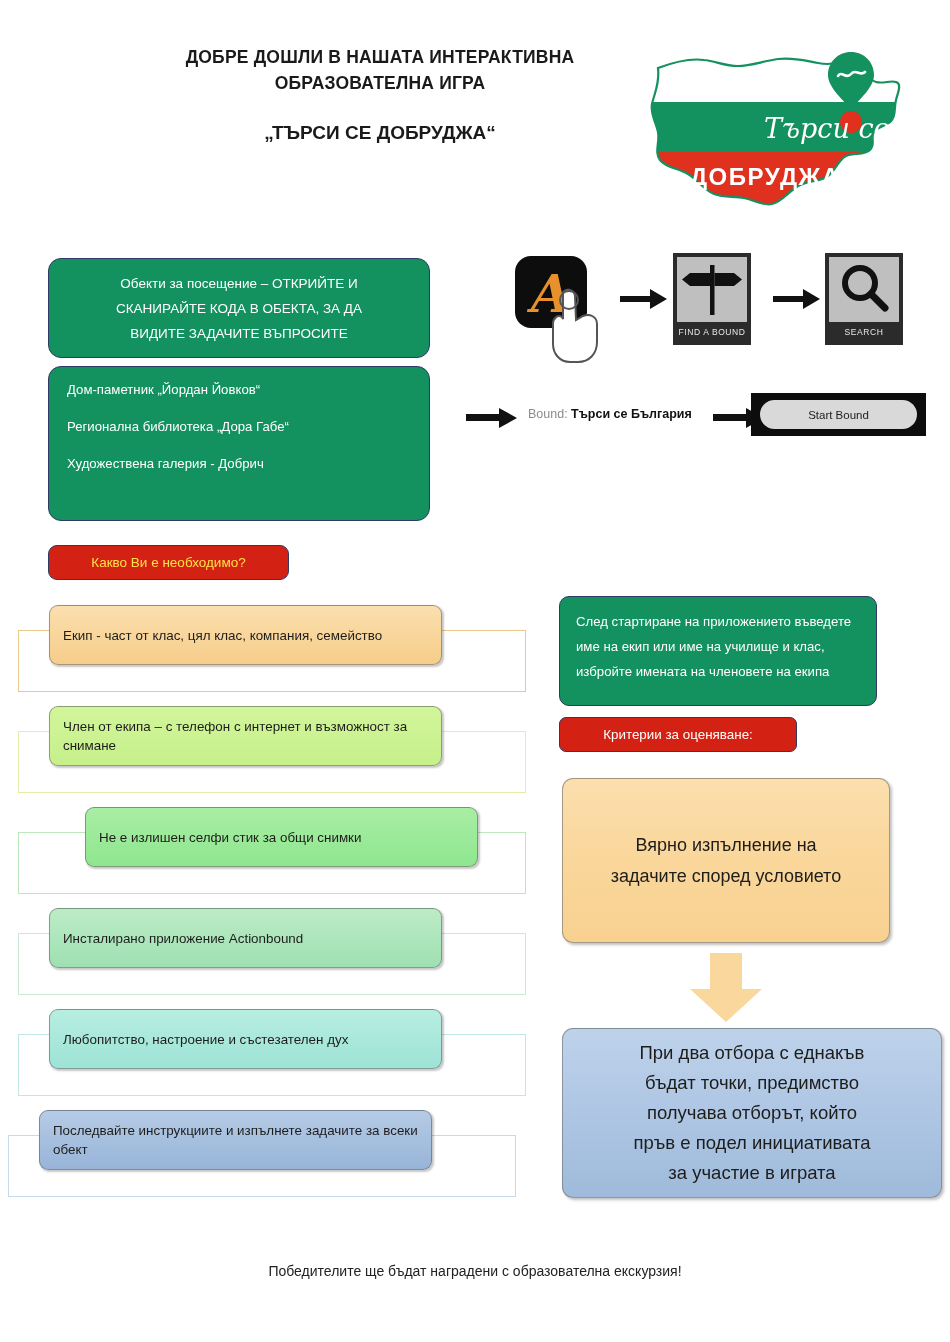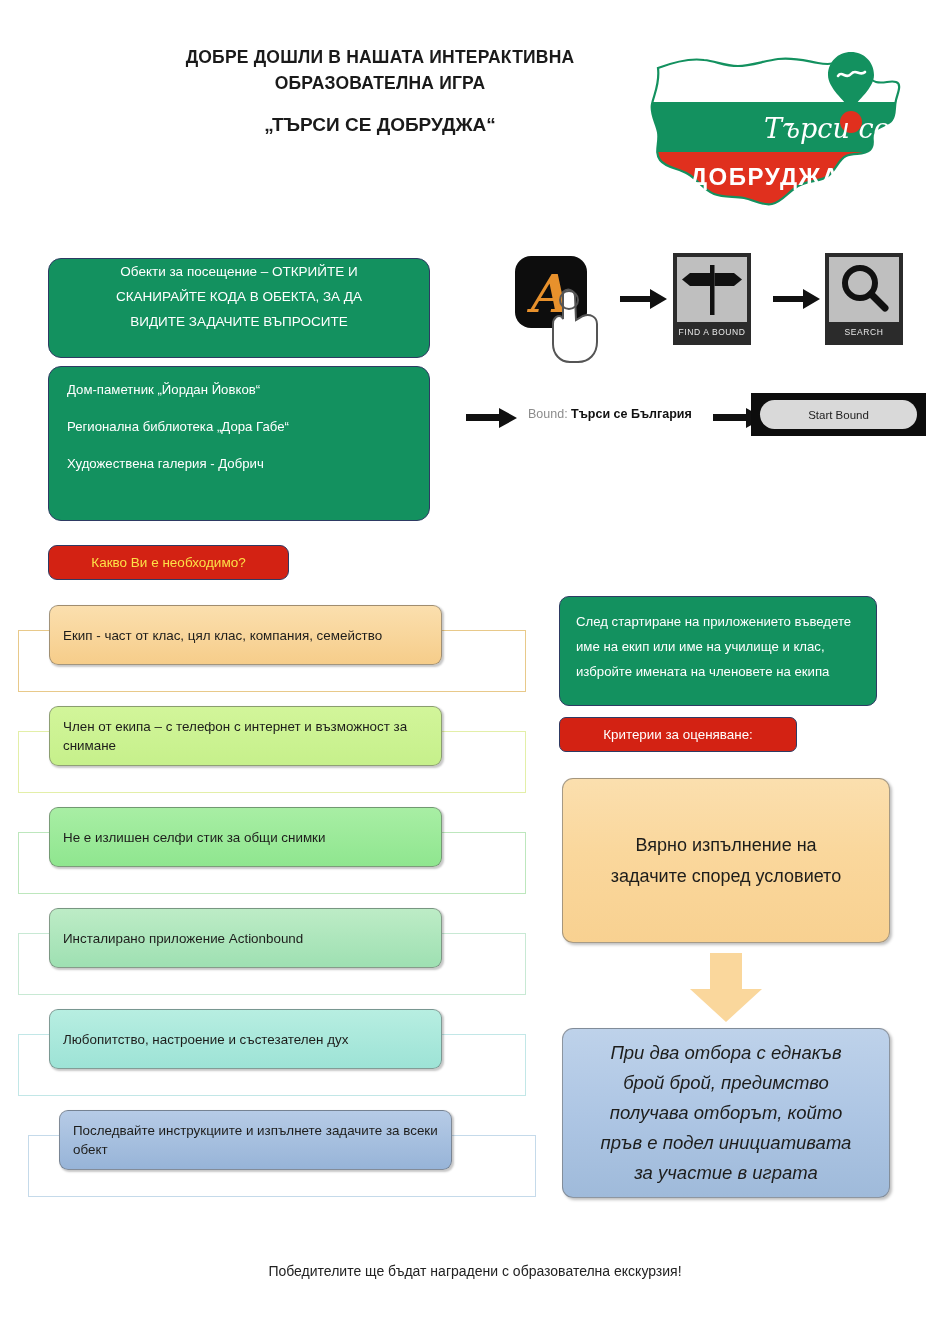--- a/index.html
+++ b/index.html
@@ -12,32 +12,32 @@
     overflow:hidden;
   }
   .page{position:relative;width:950px;height:1342px;}
 
   
   .title-block{position:absolute;left:120px;top:44px;width:520px;text-align:center;}
   .title-line{
     font-size:17.5px;font-weight:bold;letter-spacing:.2px;line-height:26px;color:#1a1a1a;
   }
   .title-sub{
-    margin-top:16px;font-size:19px;font-weight:bold;line-height:26px;color:#1a1a1a;
+    margin-top:24px;font-size:19px;font-weight:bold;line-height:26px;color:#1a1a1a;
   }
 
   
   .logo{position:absolute;left:646px;top:30px;width:280px;height:195px;}
   .logo svg{display:block;}
 
   
   .card{position:absolute;box-sizing:border-box;display:flex;align-items:center;}
   .card-green{
     background:#13915f;border:1.4px solid #2e3a63;border-radius:13px;
-    color:#ffffff;text-align:center;
+    color:#ffffff;justify-content:center;text-align:center;
     font-size:13.5px;line-height:25px;
   }
   .card-red{
     background:#d32213;border:1.4px solid #2e3a63;border-radius:9px;
     color:#fde047;justify-content:center;text-align:center;
     font-size:13.5px;
   }
 
   
   .venues{
@@ -78,26 +78,26 @@
   .criteria-orange{
     position:absolute;left:562px;top:778px;width:328px;height:165px;
     background:linear-gradient(180deg,#fbdfae 0%,#fad79c 45%,#f8d191 100%);
     border:1px solid rgba(110,110,110,.6);border-radius:11px;
     box-shadow:2px 2px 3px rgba(0,0,0,.25);
     box-sizing:border-box;display:flex;align-items:center;justify-content:center;
     text-align:center;font-size:18px;line-height:31px;color:#1d1d1b;padding:0 18px;
   }
   .down-arrow{position:absolute;left:688px;top:953px;width:76px;height:70px;}
   .tiebreak-blue{
-    position:absolute;left:562px;top:1028px;width:328px;height:170px;
+    position:absolute;left:562px;top:1028px;width:380px;height:170px;
     background:linear-gradient(180deg,#bed2ea 0%,#aec6e4 50%,#9fbada 100%);
     border:1px solid rgba(110,110,110,.6);border-radius:11px;
     box-shadow:2px 2px 3px rgba(0,0,0,.25);
     box-sizing:border-box;display:flex;align-items:center;justify-content:center;
-    text-align:center;font-size:18.5px;line-height:30px;color:#1d1d1b;padding:0 12px;font-style:italic;
+    text-align:center;font-size:18.5px;line-height:30px;color:#1d1d1b;padding:0 12px;
   }
 
   
   .icon-row{position:absolute;left:505px;top:248px;width:420px;height:120px;}
   .app-icon{position:absolute;left:10px;top:8px;width:72px;height:72px;
     background:#0d0d0d;border-radius:16px;overflow:hidden;}
   .app-a{position:absolute;left:0;top:0;width:72px;height:72px;}
   .hand{position:absolute;left:40px;top:38px;width:62px;height:78px;}
   .arrow1{position:absolute;left:115px;top:38px;width:48px;height:26px;}
   .arrow2{position:absolute;left:268px;top:38px;width:48px;height:26px;}
@@ -259,40 +259,40 @@
 
   <div class="item-wrap" style="left:18px;top:706px;width:508px;height:90px;">
     <div class="item-outline" style="border:1px solid #e3efa8;"></div>
     <div class="item-box" style="background:linear-gradient(180deg,#d2f59a 0%,#c6f08b 100%);">
       <span><span>Член от екипа – с телефон с интернет и</span> <span>възможност за снимане</span></span>
     </div>
   </div>
 
   <div class="item-wrap" style="left:18px;top:807px;width:508px;height:90px;">
     <div class="item-outline" style="border:1px solid #bde7bd;"></div>
-    <div class="item-box" style="background:linear-gradient(180deg,#a8eea4 0%,#8fe68f 100%);">
+    <div class="item-box" style="background:linear-gradient(180deg,#a8eea4 0%,#8fe68f 100%);margin-left:36px;">
       <span>Не е излишен селфи стик за общи снимки</span>
     </div>
   </div>
 
   <div class="item-wrap" style="left:18px;top:908px;width:508px;height:90px;">
     <div class="item-outline" style="border:1px solid #c8e9d4;"></div>
     <div class="item-box" style="background:linear-gradient(180deg,#bdecc6 0%,#9ee0b2 100%);">
       <span>Инсталирано приложение Actionbound</span>
     </div>
   </div>
 
   <div class="item-wrap" style="left:18px;top:1009px;width:508px;height:90px;">
     <div class="item-outline" style="border:1px solid #c2e7e7;"></div>
     <div class="item-box" style="background:linear-gradient(180deg,#b7eee1 0%,#9de3d6 100%);">
       <span><span>Любопитство, настроение и състезателен</span> <span>дух</span></span>
     </div>
   </div>
 
-  <div class="item-wrap" style="left:28px;top:1110px;width:508px;height:90px;">
+  <div class="item-wrap" style="left:8px;top:1110px;width:508px;height:90px;">
     <div class="item-outline" style="border:1px solid #c5daea;"></div>
     <div class="item-box" style="background:linear-gradient(180deg,#b6cbe6 0%,#97b4d8 100%);">
       <span><span>Последвайте инструкциите и изпълнете</span> <span>задачите за всеки обект</span></span>
     </div>
   </div>
 
   <div class="right-green">След стартиране на приложението въведете име на екип или име на училище и клас, избройте имената на членовете на екипа</div>
 
   <div class="right-red">Критерии за оценяване:</div>
 
@@ -303,21 +303,21 @@
     </div>
   </div>
 
   <svg class="down-arrow" viewBox="0 0 76 70" xmlns="http://www.w3.org/2000/svg">
     <path d="M22,0 L54,0 L54,36 L74,36 L38,69 L2,36 L22,36 Z" fill="#fad79c"></path>
   </svg>
 
   <div class="tiebreak-blue">
     <div>
       <div>При два отбора с еднакъв</div>
-      <div>брой брой, предимство</div>
+      <div>бъдат точки, предимство</div>
       <div>получава отборът, който</div>
       <div>пръв е подел инициативата</div>
       <div>за участие в играта</div>
     </div>
   </div>
 
   <div class="footer">Победителите ще бъдат наградени с образователна екскурзия!</div>
 
 </div>
 

